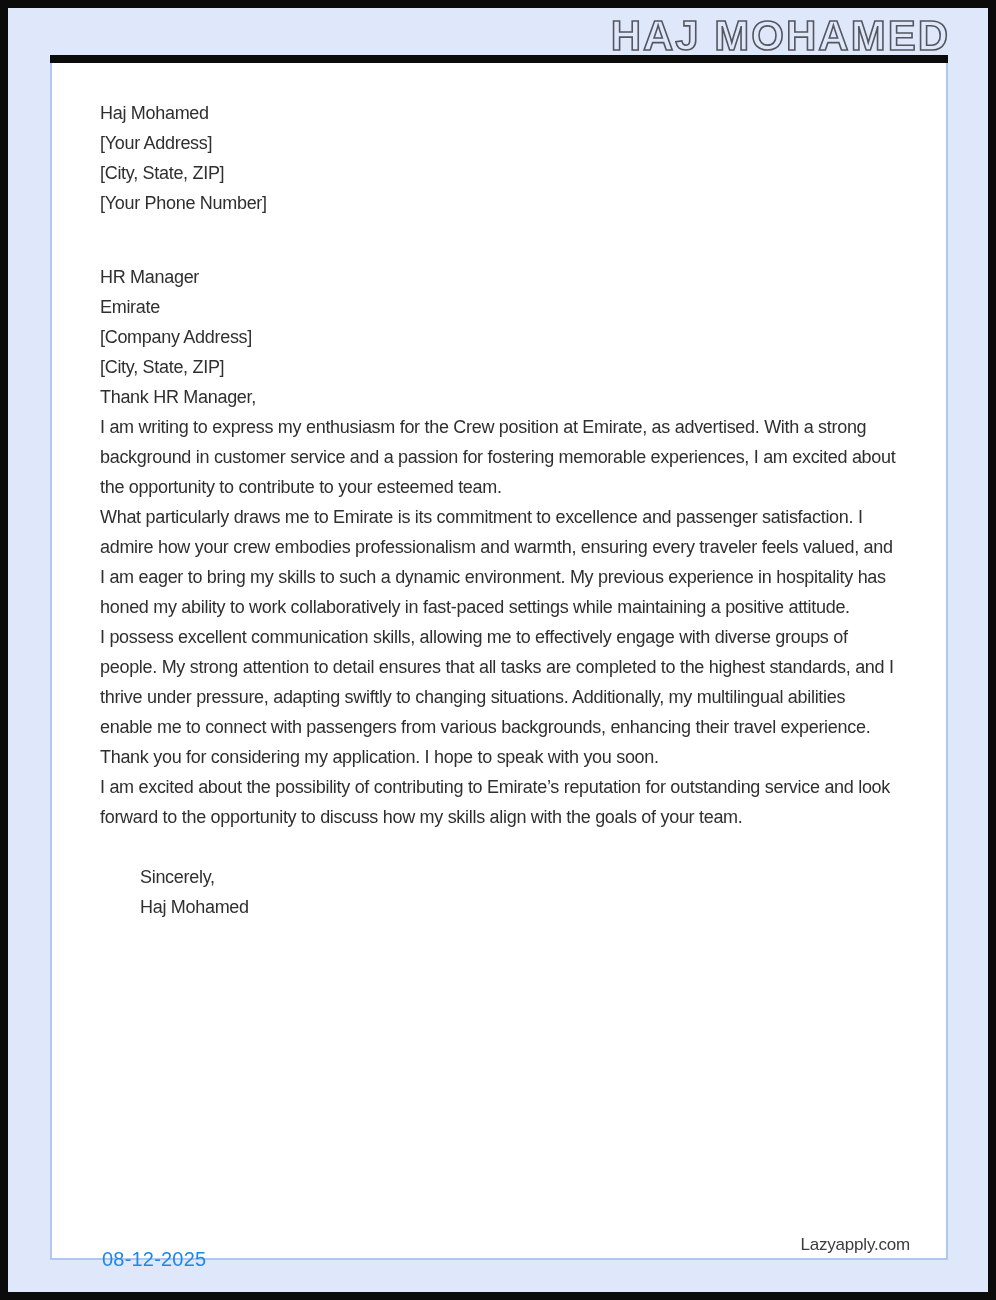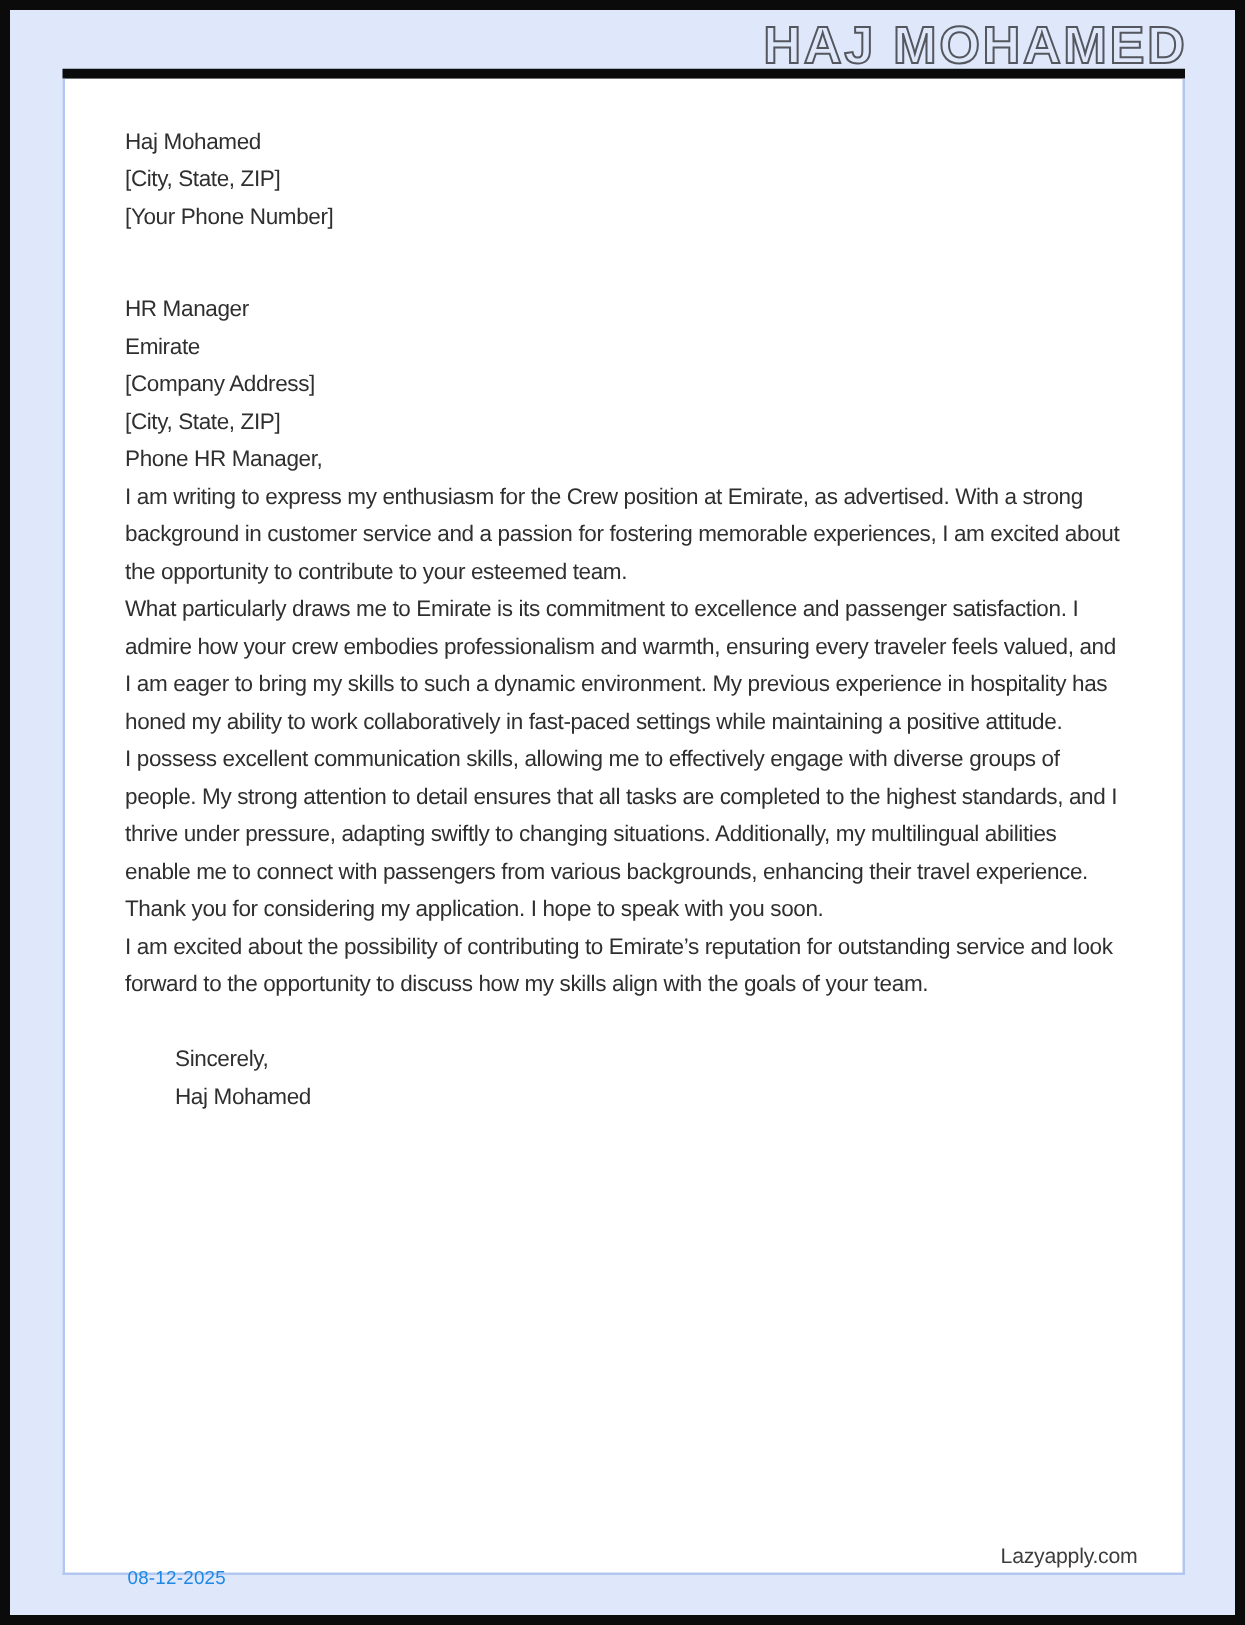--- a/index.html
+++ b/index.html
@@ -57,21 +57,21 @@
     width: 100%;
   }
   .content p { margin: 0; }
   .block { margin-top: 44px; }
   .block:first-child { margin-top: 0; }
   .para { margin-top: 30px; margin-left: 40px; }
   .date-stamp {
     position: absolute;
     left: 50px;
     bottom: -13px;
-    font-size: 15px;
+    font-size: 20px;
     letter-spacing: 0.2px;
     color: #1e88e5;
     z-index: 2;
   }
   .brand-watermark {
     position: absolute;
     right: 36px;
     bottom: 3px;
     font-size: 17px;
     letter-spacing: -0.2px;
@@ -88,32 +88,33 @@
     <div class="header-title">HAJ MOHAMED</div>
   </div>
 
   <div class="top-bar"></div>
 
   <div class="page">
     <div class="content">
 
       <div class="block">
         <p>Haj Mohamed</p>
+        <p>[Your Address]</p>
         <p>[City, State, ZIP]</p>
         <p>[Your Phone Number]</p>
       </div>
 
       <div class="block">
         <p>HR Manager</p>
         <p>Emirate</p>
         <p>[Company Address]</p>
         <p>[City, State, ZIP]</p>
       </div>
 
-      <p class="para">Phone HR Manager,</p>
+      <p class="para">Thank HR Manager,</p>
 
       <p class="para">I am writing to express my enthusiasm for the Crew position at Emirate, as advertised. With a strong background in customer service and a passion for fostering memorable experiences, I am excited about the opportunity to contribute to your esteemed team.</p>
       <p class="para">What particularly draws me to Emirate is its commitment to excellence and passenger satisfaction. I admire how your crew embodies professionalism and warmth, ensuring every traveler feels valued, and I am eager to bring my skills to such a dynamic environment. My previous experience in hospitality has honed my ability to work collaboratively in fast-paced settings while maintaining a positive attitude.</p>
       <p class="para">I possess excellent communication skills, allowing me to effectively engage with diverse groups of people. My strong attention to detail ensures that all tasks are completed to the highest standards, and I thrive under pressure, adapting swiftly to changing situations. Additionally, my multilingual abilities enable me to connect with passengers from various backgrounds, enhancing their travel experience.</p>
       <p class="para">Thank you for considering my application. I hope to speak with you soon.</p>
       <p class="para">I am excited about the possibility of contributing to Emirate’s reputation for outstanding service and look forward to the opportunity to discuss how my skills align with the goals of your team.</p>
 
       <div class="para">
         <p>Sincerely,</p>
         <p>Haj Mohamed</p>

